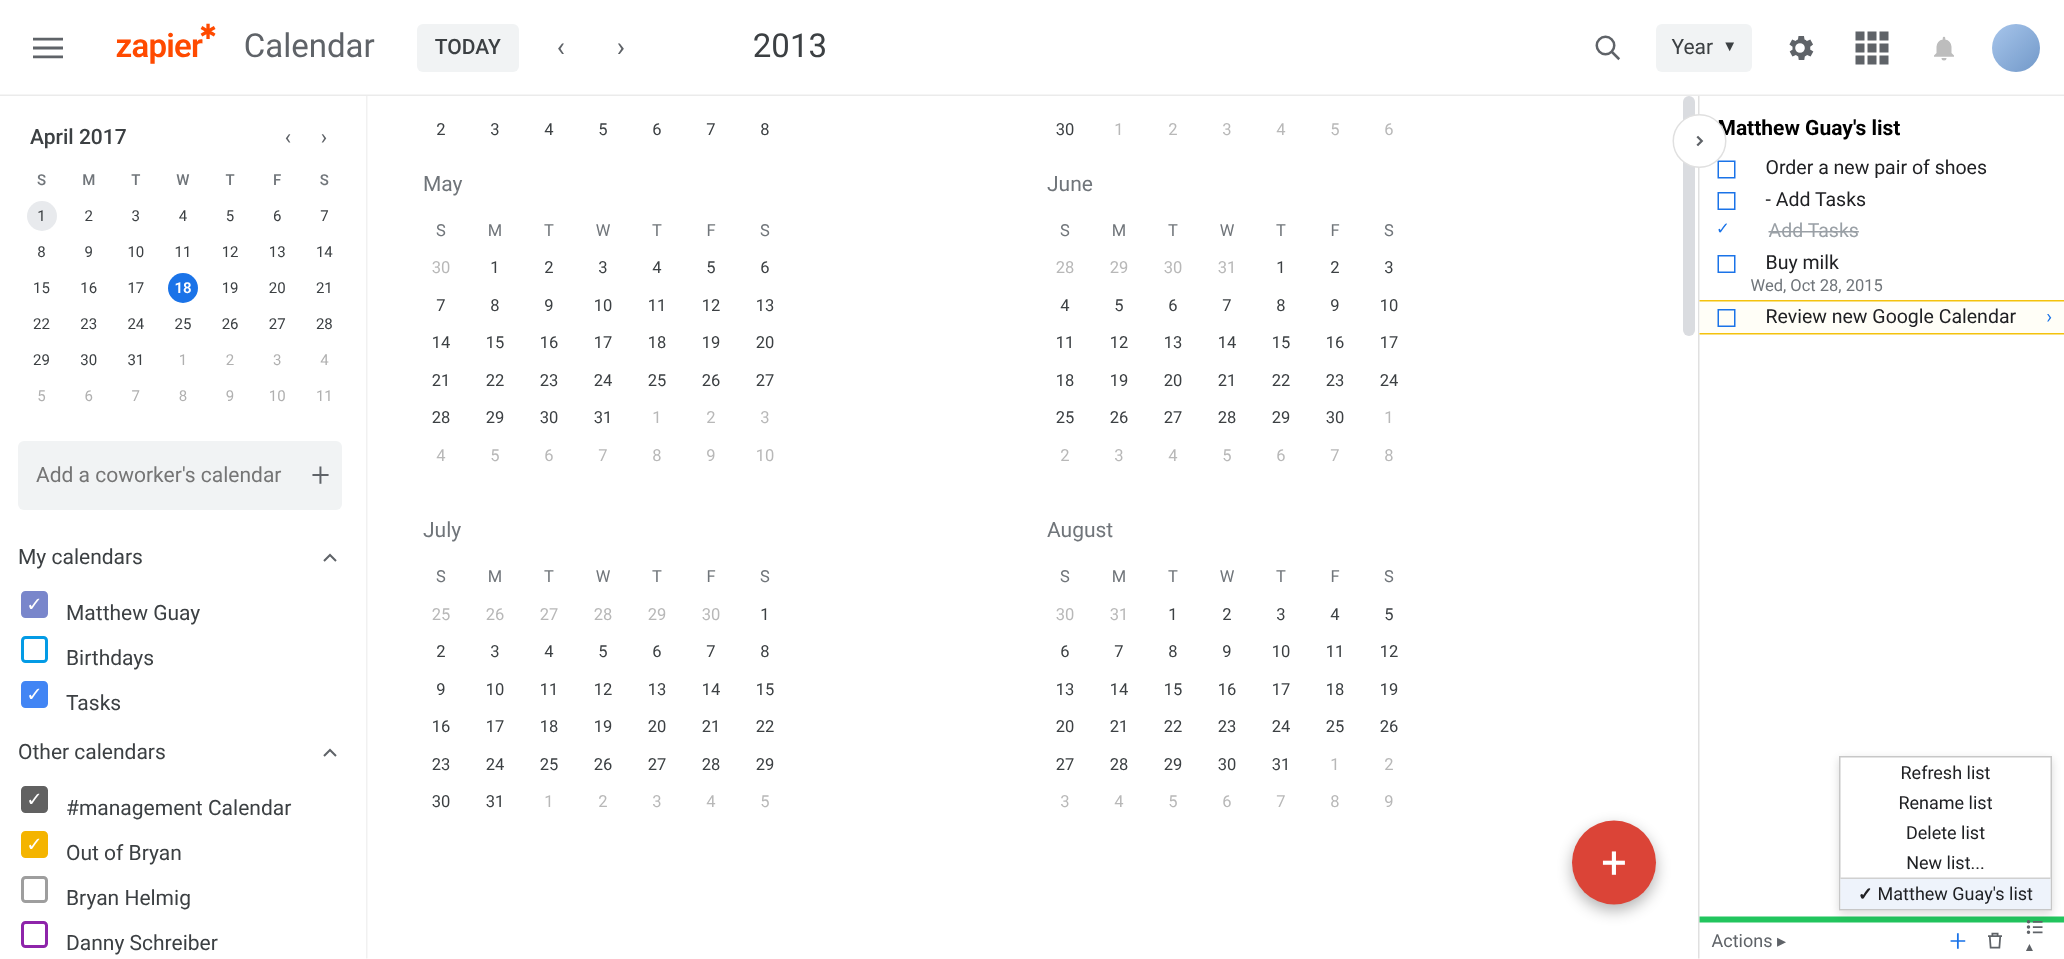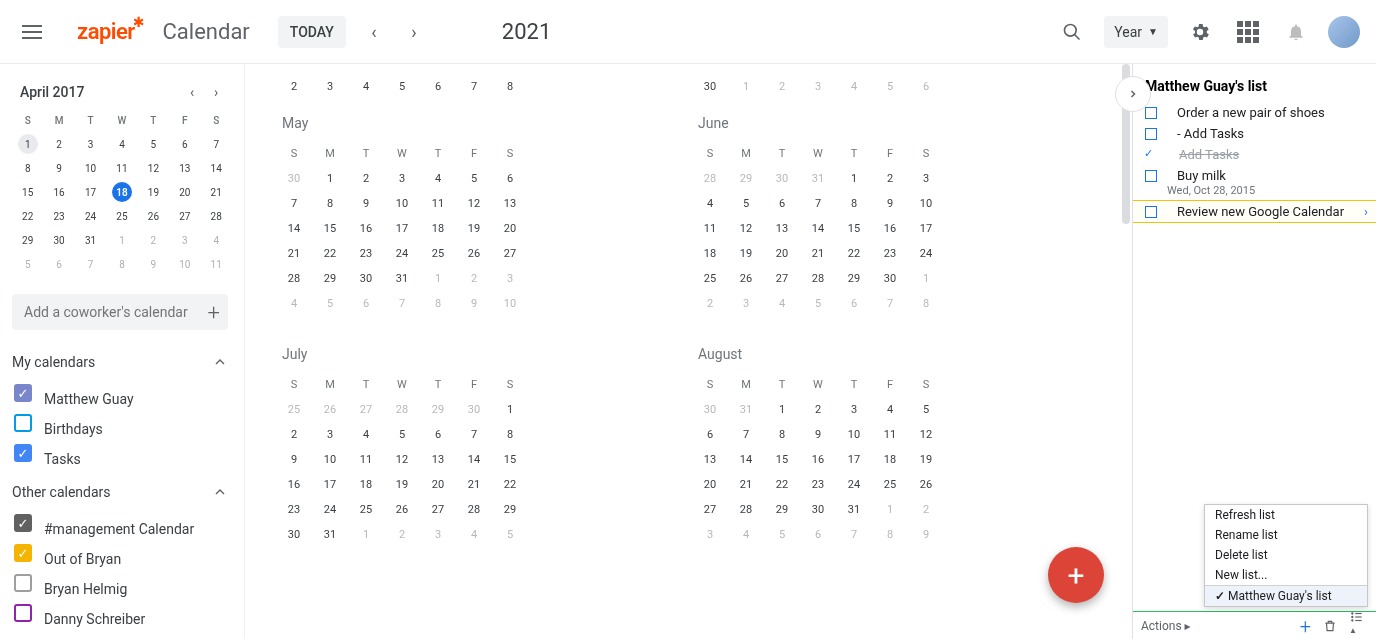--- a/index.html
+++ b/index.html
@@ -30,21 +30,21 @@
 .mini-nav { color:#5f6368; width:24px; text-align:center; cursor:pointer; font-size:14px;}
 .mini-grid { padding: 4px 12px 8px 12px;}
 .mini-row { display:flex; }
 .mini-cell { flex:1; height:24px; display:flex; align-items:center; justify-content:center; font-size:10px; color:#70757a; cursor:pointer;}
 .mini-head .mini-cell { font-weight:500; color:#70757a; }
 .mini-cell.in { color:#3c4043;}
 .mini-cell.out { color:#b0b0b0;}
 .mini-cell.today span { background:#1a73e8; color:#fff; width:20px; height:20px; border-radius:50%; display:flex; align-items:center; justify-content:center; font-weight:600;}
 .mini-cell.first span { background:#e8eaed; color:#3c4043; width:20px; height:20px; border-radius:50%; display:flex; align-items:center; justify-content:center;}
 
-.add-coworker { margin: 10px 16px 12px 12px; background:#f1f3f4; border-radius:4px; display:flex; align-items:center; height:36px; padding:0 8px 0 12px;}
+.add-coworker { margin: 10px 16px 12px 12px; background:#f1f3f4; border-radius:4px; display:flex; align-items:center; height:46px; padding:0 8px 0 12px;}
 .add-coworker input { border:none; background:transparent; flex:1; font-size:14px; color:#70757a; outline:none;}
 .add-coworker .plus { color:#5f6368; font-size:22px; cursor:pointer; font-weight:300;}
 
 .cal-section { padding: 8px 16px 4px 12px;}
 .cal-section-head { display:flex; align-items:center; padding:4px 0 8px 0;}
 .cal-section-title { flex:1; font-size:14px; color:#3c4043;}
 .cal-section-toggle { color:#5f6368; cursor:pointer;}
 .cal-item { display:flex; align-items:center; height:30px; gap: 12px; cursor:pointer;}
 .cal-check { width:18px; height:18px; border:2px solid; border-radius:3px; display:flex; align-items:center; justify-content:center; font-size:13px; color:#fff; margin-left: 2px;}
 .cal-label { font-size:14px; color:#3c4043;margin-top:12px;}
@@ -70,26 +70,26 @@
 .task-item { display:flex; align-items:flex-start; padding: 3px 8px 3px 12px; font-size:13px; gap:20px; cursor:pointer;}
 .task-check { width:12px; height:12px; border:1.5px solid #1a73e8; margin-top:2px; flex-shrink:0;}
 .task-check.done::after { content:'✓'; color:#1a73e8; font-size:11px; position:relative; top:-4px; left:-1px;}
 .task-check.done { border:none; width:14px;}
 .task-text { flex:1; color:#202124;}
 .task-text.struck { text-decoration: line-through; color:#9aa0a6;}
 .task-sub { font-size:11px; color:#70757a; padding-left:34px; margin-top:-2px; margin-bottom:3px;}
 .task-highlight { border-top:1px solid #f4c20d; border-bottom:1px solid #f4c20d; background:#fffef7;}
 .task-arrow { color:#1a73e8; font-size:13px;}
 
-.tasks-footer { position:absolute; bottom:0; left:0; right:0; height:28px; border-top:1px solid #22c55e; display:flex; align-items:center; padding:0 8px; font-size:12px; color:#5f6368; gap:6px;}
+.tasks-footer { position:absolute; bottom:0; left:0; right:0; height:28px; border-top:4px solid #22c55e; display:flex; align-items:center; padding:0 8px; font-size:12px; color:#5f6368; gap:6px;}
 .tasks-footer .spacer { flex:1;}
 .tasks-footer .fbtn { cursor:pointer; padding:0 3px; color:#5f6368; font-size:15px;}
 
 
-.context-menu { position:absolute; right:8px; bottom:32px; width:164px; background:#fff; border:1px solid #c7c7c7; box-shadow:0 2px 6px rgba(0,0,0,0.15); font-size:12px; z-index:20;}
+.context-menu { position:absolute; right:8px; bottom:32px; width:142px; background:#fff; border:1px solid #c7c7c7; box-shadow:0 2px 6px rgba(0,0,0,0.15); font-size:12px; z-index:20;text-align:center;}
 .context-item { padding:3px 10px; cursor:pointer; color:#202124;}
 .context-divider { height:1px; background:#d0d0d0; }
 .context-item.checked::before { content:'✓ '; font-weight:600;}
 .context-item.checked { background:#eef3fb; }
 
 
 .fab { position:absolute; width:56px; height:56px; border-radius:50%; background:#db4437; bottom:36px; left:1048px; display:flex; align-items:center; justify-content:center; color:#fff; font-size:30px; box-shadow:0 4px 10px rgba(0,0,0,0.3); cursor:pointer; z-index:10;}
 
 .scroll-thumb { position:absolute; top:64px; left:1122px; width:8px; height:160px; background:#dadce0; border-radius:4px;}
 svg { display:block; }
@@ -106,21 +106,21 @@
   <div class="logo">
     <span class="logo-text">zapier</span>
       <span class="logo-star">✱</span>
   </div>
   <div class="product">Calendar</div>
   <button class="today-btn">TODAY</button>
   <div class="nav-arrows">
     <div class="nav-arrow">‹</div>
     <div class="nav-arrow">›</div>
   </div>
-  <div class="year-title">2021</div>
+  <div class="year-title">2013</div>
   <div class="header-spacer"></div>
   <div class="hicon">
     <svg width="20" height="20" viewBox="0 0 24 24" fill="none" stroke="#5f6368" stroke-width="2">
         <circle cx="10" cy="10" r="7"></circle>
         <line x1="21" y1="21" x2="15" y2="15"></line>
       </svg>
   </div>
   <button class="view-select">
     <span>Year</span>
     <span style="font-size:10px;">▼</span>

